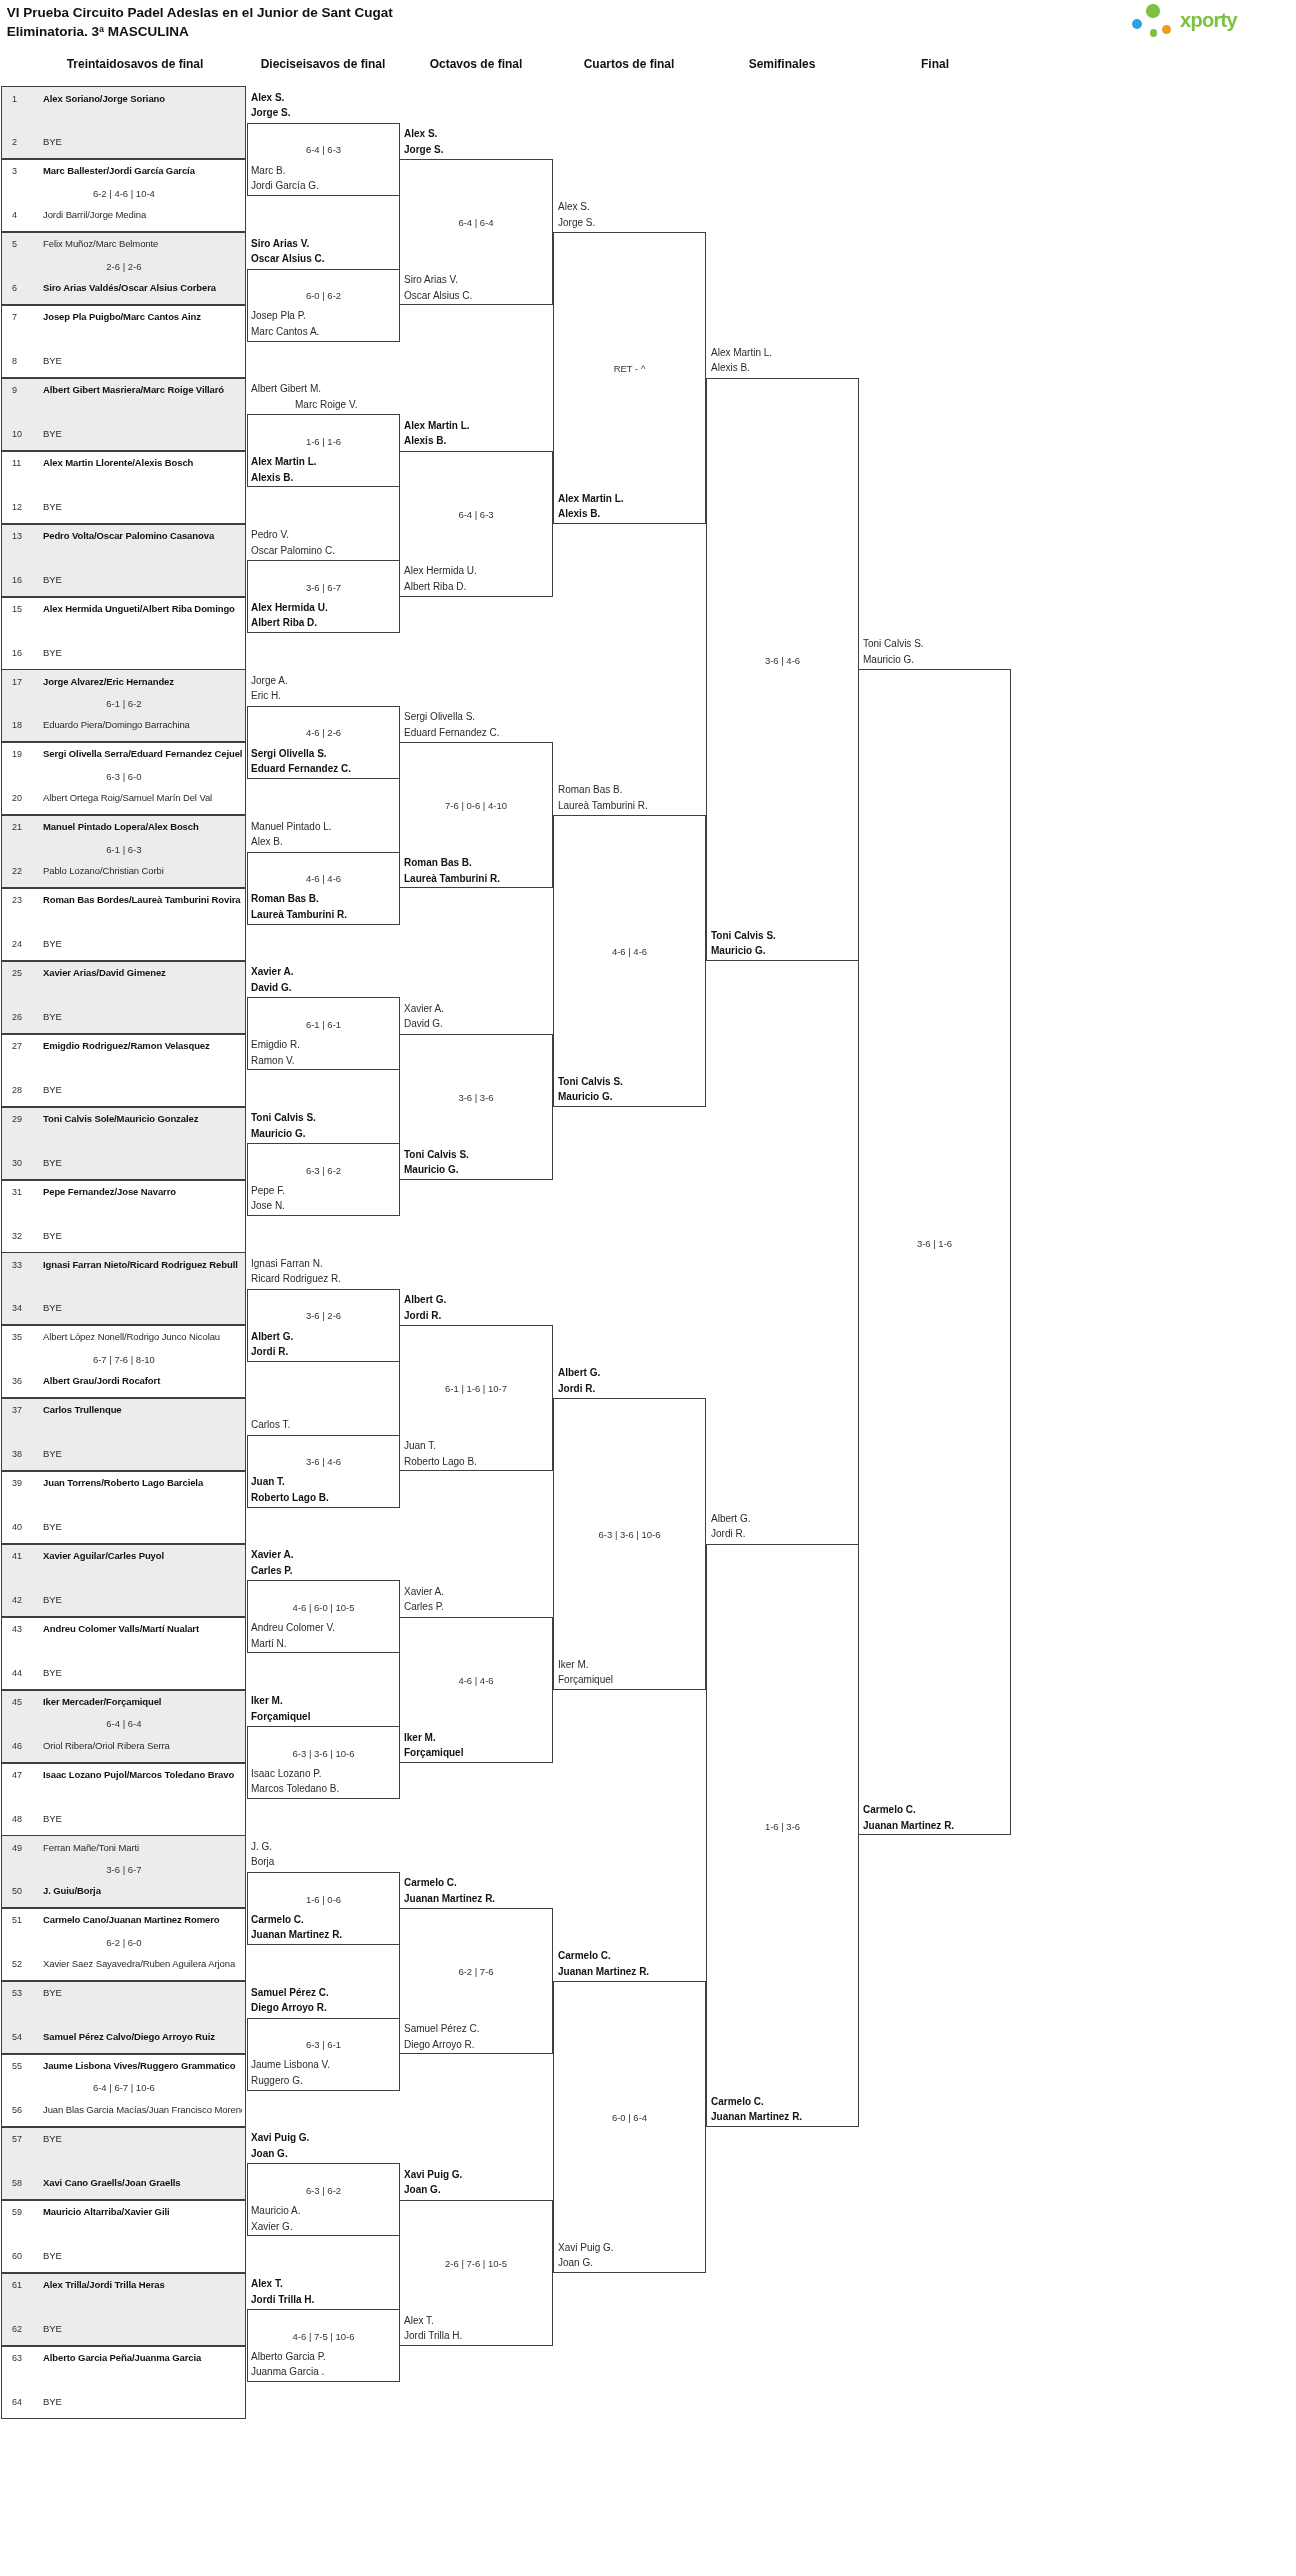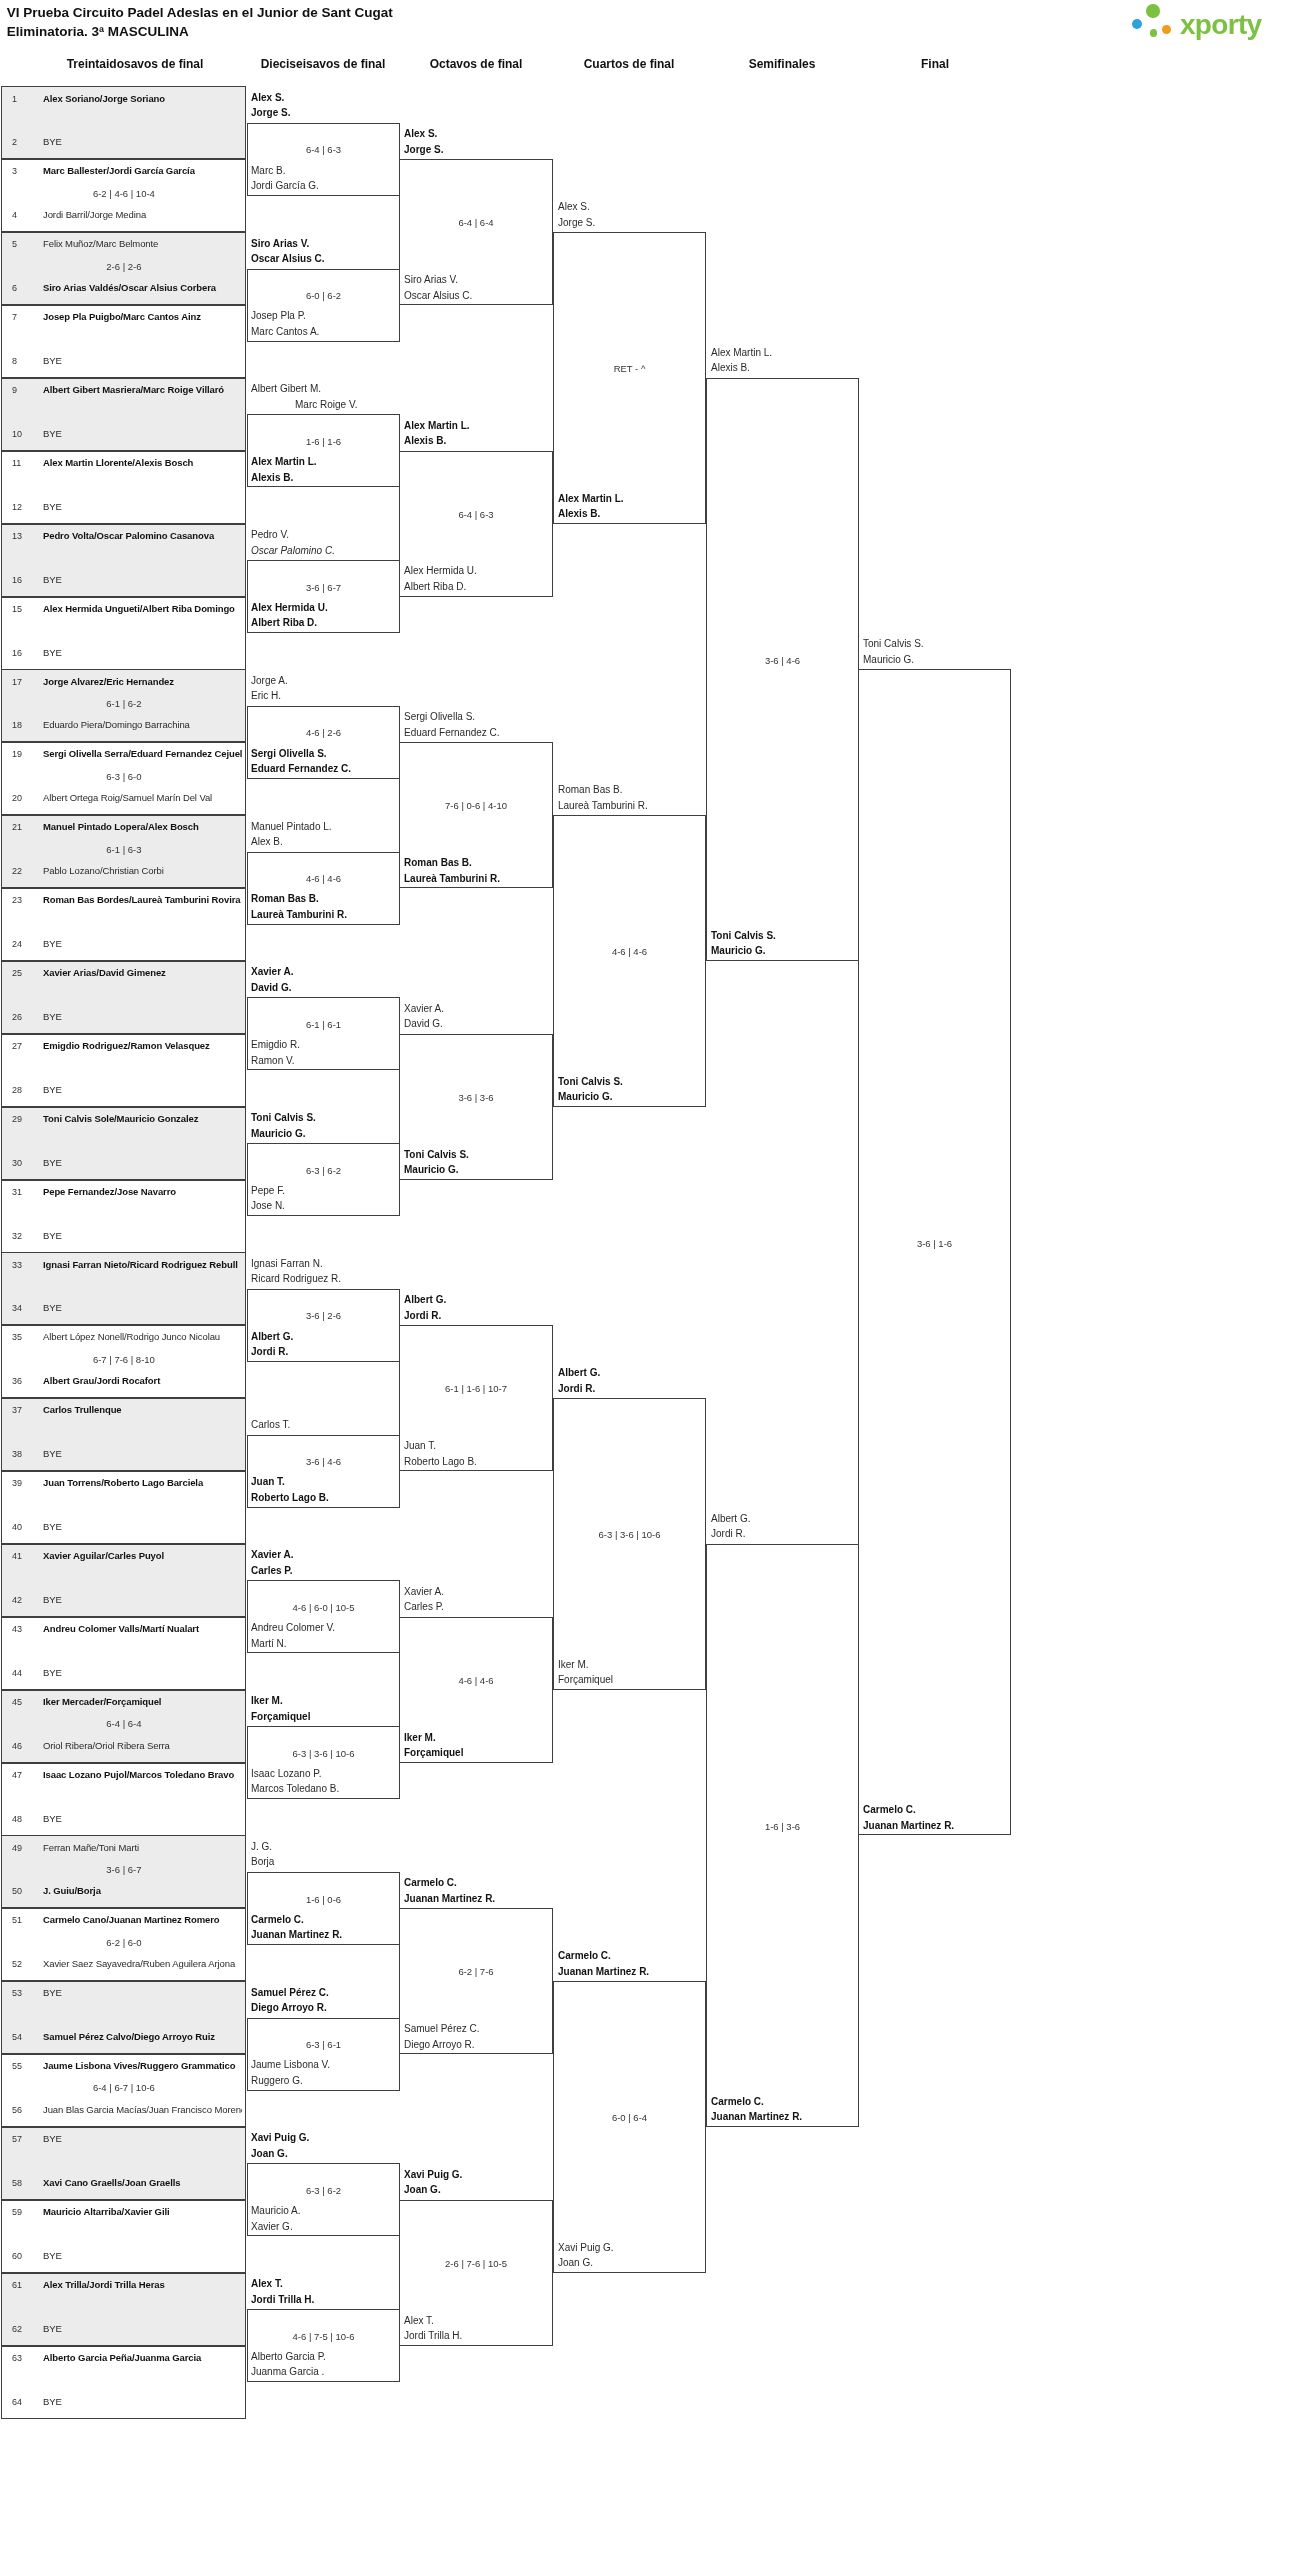--- a/index.html
+++ b/index.html
@@ -9,21 +9,21 @@
   .rh{position:absolute;top:57px;transform:translateX(-50%);font-size:12px;font-weight:600;color:#111;white-space:nowrap;}
   .mbox{position:absolute;border:0.7px solid #3f3f3f;box-sizing:border-box;background:transparent;}
   .shade{background:#ececec;}
   .trow{position:absolute;white-space:nowrap;overflow:hidden;font-size:9.5px;color:#2a2a2a;letter-spacing:-0.1px;}
   .seed{display:inline-block;width:31px;font-size:9px;color:#333;letter-spacing:0;}
   .adv{position:absolute;white-space:nowrap;font-size:10px;color:#2a2a2a;line-height:15.5px;}
   .b{font-weight:700;color:#121212;}
   .score{position:absolute;text-align:center;font-size:9.5px;color:#333;white-space:nowrap;}
   .logo{position:absolute;left:1127px;top:1.4px;width:165px;height:47px;}
   .dot{position:absolute;border-radius:50%;}
-  .logo-text{position:absolute;left:53px;top:8px;font-size:28px;font-weight:700;
+  .logo-text{position:absolute;left:53px;top:8px;font-size:20px;font-weight:700;
              color:#7cc142;letter-spacing:-0.7px;}
 </style>
 </head>
 <body>
 
 <div id="page">
 
   <div class="title-line" style="top:5.4px">VI Prueba Circuito Padel Adeslas en el Junior de Sant Cugat</div>
   <div class="title-line" style="top:24px">Eliminatoria. 3ª MASCULINA</div>
 
@@ -162,21 +162,21 @@
       <div class="adv" style="left: 251px; top: 324px;">Marc Cantos A.</div>
       <div class="score" style="left: 247px; top: 290px; width: 153px;">6-0 | 6-2</div>
       <div class="mbox" style="left: 247px; top: 414px; width: 153px; height: 73px;"></div>
       <div class="adv" style="left: 251px; top: 381px;">Albert Gibert M.</div>
       <div class="adv" style="left: 251px; top: 397px; margin-left: 44px;">Marc Roige V.</div>
       <div class="adv b" style="left: 251px; top: 454px;">Alex Martin L.</div>
       <div class="adv b" style="left: 251px; top: 470px;">Alexis B.</div>
       <div class="score" style="left: 247px; top: 436px; width: 153px;">1-6 | 1-6</div>
       <div class="mbox" style="left: 247px; top: 560px; width: 153px; height: 73px;"></div>
       <div class="adv" style="left: 251px; top: 527px;">Pedro V.</div>
-      <div class="adv" style="left: 251px; top: 543px; font-style: italic;">Oscar Palomino C.</div>
+      <div class="adv" style="left: 251px; top: 543px;">Oscar Palomino C.</div>
       <div class="adv b" style="left: 251px; top: 600px;">Alex Hermida U.</div>
       <div class="adv b" style="left: 251px; top: 615px;">Albert Riba D.</div>
       <div class="score" style="left: 247px; top: 582px; width: 153px;">3-6 | 6-7</div>
       <div class="mbox" style="left: 247px; top: 706px; width: 153px; height: 73px;"></div>
       <div class="adv" style="left: 251px; top: 673px;">Jorge A.</div>
       <div class="adv" style="left: 251px; top: 688px;">Eric H.</div>
       <div class="adv b" style="left: 251px; top: 746px;">Sergi Olivella S.</div>
       <div class="adv b" style="left: 251px; top: 761px;">Eduard Fernandez C.</div>
       <div class="score" style="left: 247px; top: 727px; width: 153px;">4-6 | 2-6</div>
       <div class="mbox" style="left: 247px; top: 852px; width: 153px; height: 73px;"></div>

